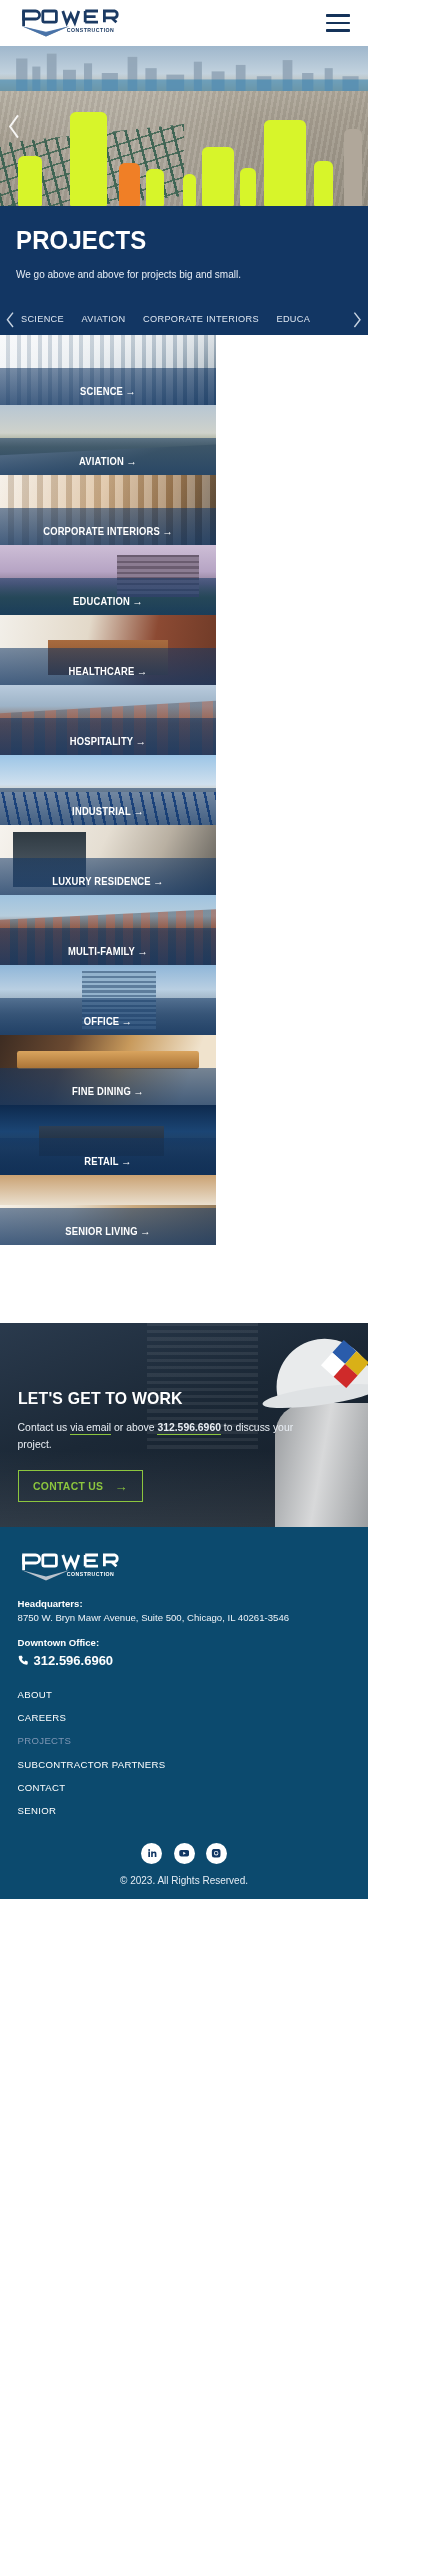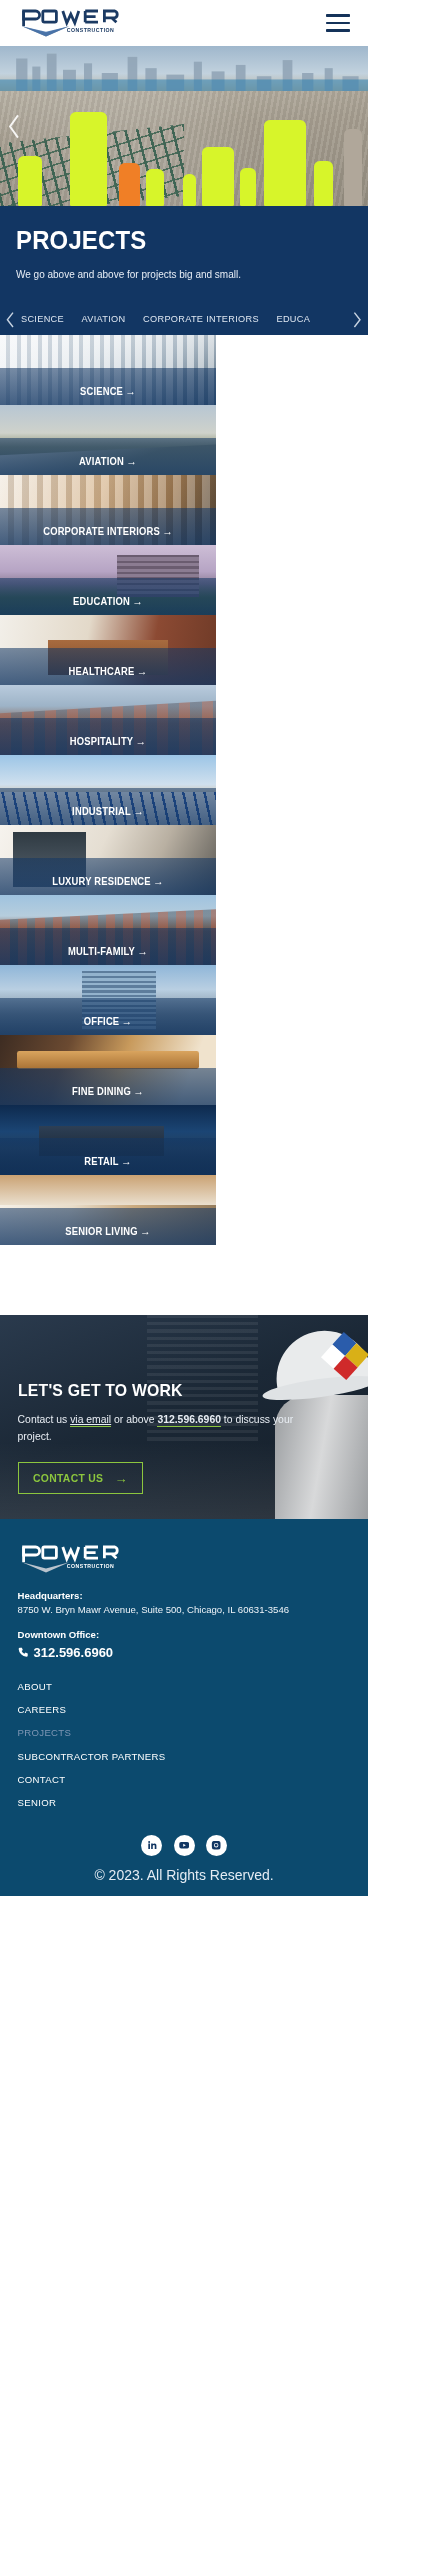--- a/index.html
+++ b/index.html
@@ -118,38 +118,38 @@
   .p-finedining:after{content:"";position:absolute;left:8%;top:22%;width:84%;height:26%;
      background: linear-gradient(#d9a45e,#a97235); border-radius:2.4px;}
   .p-retail    { background: linear-gradient(to bottom,#0e2a4e 0%,#1b4574 38%,#24405e 62%,#101e2e 100%); }
   .p-retail:after{content:"";position:absolute;left:18%;top:30%;width:58%;height:42%;
      background: linear-gradient(#2d3f55,#1a2736);}
   .p-senior    { background: linear-gradient(115deg,#f7f3ec 0%,#e8dcc9 35%,#c9a97e 60%,#8a7356 100%); }
   .p-senior:after{content:"";position:absolute;left:0;right:0;top:0;height:42%;
      background: linear-gradient(#caa273,#eadfce);}
 
   
-  .cta { position:relative; height: 204px; overflow:hidden; background:#1d2531; }
+  .cta { position:relative; height: 204px; overflow:hidden; background:#1d2531;margin-top:8px; }
   .cta-bg { position:absolute; inset:0;
      background: linear-gradient(160deg,#2a3a4d 0%,#1b2836 45%,#141d27 100%); }
   .cta-bg:before{ content:""; position:absolute; left:40%; top:0; width:30%; height:62%;
      background: repeating-linear-gradient(180deg, rgba(255,255,255,.07) 0 3.2px, rgba(255,255,255,0) 3.2px 7.2px);}
   .cta-bg:after{ content:""; position:absolute; left:0; right:0; bottom:0; height:38%;
      background: linear-gradient(to top, rgba(255,255,255,.10), transparent);}
   .hardhat { position:absolute; right:-8px; top:1.6px; width:120px; height:200px; }
   .hat-dome { position:absolute; right:6.4px; top:14.4px; width:96px; height:59px; background:#e9ebec; border-radius:56px 56px 9.6px 9.6px; transform: rotate(-8deg); }
   .hat-brim { position:absolute; right:-1.6px; top:62px; width:116px; height:17.6px; background:#dfe2e4; border-radius:50%; transform: rotate(-8deg); }
   .hat-label{ position:absolute; right:14.4px; top:22.4px; width:34px; height:34px; transform: rotate(42deg); }
   .hat-label i { position:absolute; width:17px; height:17px; display:block; }
   .hair { position:absolute; right:-3.2px; top:78px; width:104px; height:128px;
      background: linear-gradient(100deg,#9a9da0 0%, #d8d9da 45%, #8f9295 100%); border-radius: 32px 8px 0 0; }
   .cta-inner { position:relative; padding: 66px 17.6px 0 17.6px; }
   h2.cta-title { color:#fff; font-weight:700; font-size:17px; letter-spacing:0.2px; transform: scaleX(.93); transform-origin:left center; margin-bottom:11.2px; }
   .cta-copy { color:#e9eef4; font-size:10.4px; line-height:1.6; max-width: 288px; }
-  .cta-copy .lnk { border-bottom:1.6px solid #8cc63e; padding-bottom:0.8px; cursor:pointer;text-decoration:underline; }
+  .cta-copy .lnk { border-bottom:1.6px solid #8cc63e; padding-bottom:0.8px; cursor:pointer; }
   .cta-copy .ph-lnk { font-weight:700; border-bottom:1.6px solid #8cc63e; padding-bottom:0.8px; cursor:pointer; }
   .cta-btn { margin-top: 16px; display:inline-flex; align-items:center; gap:11.2px;
       border:1.6px solid #8cc63e; color:#8cc63e; font-weight:700; font-size:10.4px;
       padding: 8.8px 14.4px; letter-spacing:0.3px; cursor:pointer; background:transparent; }
   .cta-btn .arw { font-size:13px; line-height:1; }
 
   
   .footer { background:#0c4a6e; padding: 24px 17.6px 0 17.6px; color:#fff; }
   .footer-logo { width: 104px; height: 34px; margin-bottom: 13px; }
   .faddr-label { font-weight:700; font-size:9.6px; margin-bottom:1.6px; }
@@ -158,21 +158,21 @@
   .fphone svg { width:10.4px; height:10.4px; fill:#fff; }
   .fcols { display:flex; }
   .fnav { width: 46%; }
   .fnav a { display:block; color:#ffffff; font-size:9.6px; letter-spacing:0.3px; line-height:1.35; margin-bottom:10.4px; text-decoration:none; cursor:pointer; }
   .fnav a.current { color:#7e96b4; }
   .fgroups { width: 54%; }
   .fgroups div { font-family:"Liberation Serif", serif; color:#8ea6c2; font-size:11.6px; line-height:1.35; margin-bottom:8px; cursor:pointer; }
   .social { display:flex; justify-content:center; gap:11.2px; padding: 14.4px 0 11.2px 0; }
   .soc { width:21px; height:21px; border-radius:50%; background:#fff; display:flex; align-items:center; justify-content:center; cursor:pointer; }
   .soc svg { width:10.4px; height:10.4px; fill:#123663; }
-  .copyright { text-align:center; font-size:14px; color:#e4ecf4; padding-bottom:13px; }
+  .copyright { text-align:center; font-size:10px; color:#e4ecf4; padding-bottom:13px; }
 </style>
 </head>
 <body>
 
 <div class="page">
 
   <div class="header">
     <a class="logo">
       <svg viewBox="0 0 260 80">
         <g fill="none" stroke="#1b3a63" stroke-width="7">
@@ -458,21 +458,21 @@
           <path d="M112 10 l10 30 l10 -22 l10 22 l10 -30"></path>
           <path d="M168 10 h32 M168 24 h26 M168 38 h32 M168 10 v28"></path>
           <path d="M216 38 v-28 h26 a9 9 0 0 1 0 17 h-26 M234 27 l12 11"></path>
         </g>
         <text x="122" y="62" font-family="Liberation Sans, sans-serif" font-size="13" font-weight="700" letter-spacing="1.2" fill="#ffffff">CONSTRUCTION</text>
         <path d="M10 48 L70 74 L128 48 L70 64 Z" fill="#b9c3cd"></path>
       </svg>
     </div>
 
     <div class="faddr-label">Headquarters:</div>
-    <div class="faddr">8750 W. Bryn Mawr Avenue, Suite 500, Chicago, IL 60631-3546</div>
+    <div class="faddr">8750 W. Bryn Mawr Avenue, Suite 500, Chicago, IL 40261-3546</div>
     <div class="faddr-label">Downtown Office:</div>
 
     <div class="fphone">
       <svg viewBox="0 0 16 16">
           <path d="M3 1 L6 1 L7.4 4.6 L5.6 6 a9 9 0 0 0 4.4 4.4 L11.4 8.6 L15 10 v3 a2 2 0 0 1 -2 2 A13 13 0 0 1 1 3 a2 2 0 0 1 2 -2 z"></path>
         </svg>
       <span>312.596.6960</span>
     </div>
 
     <div class="fcols">

